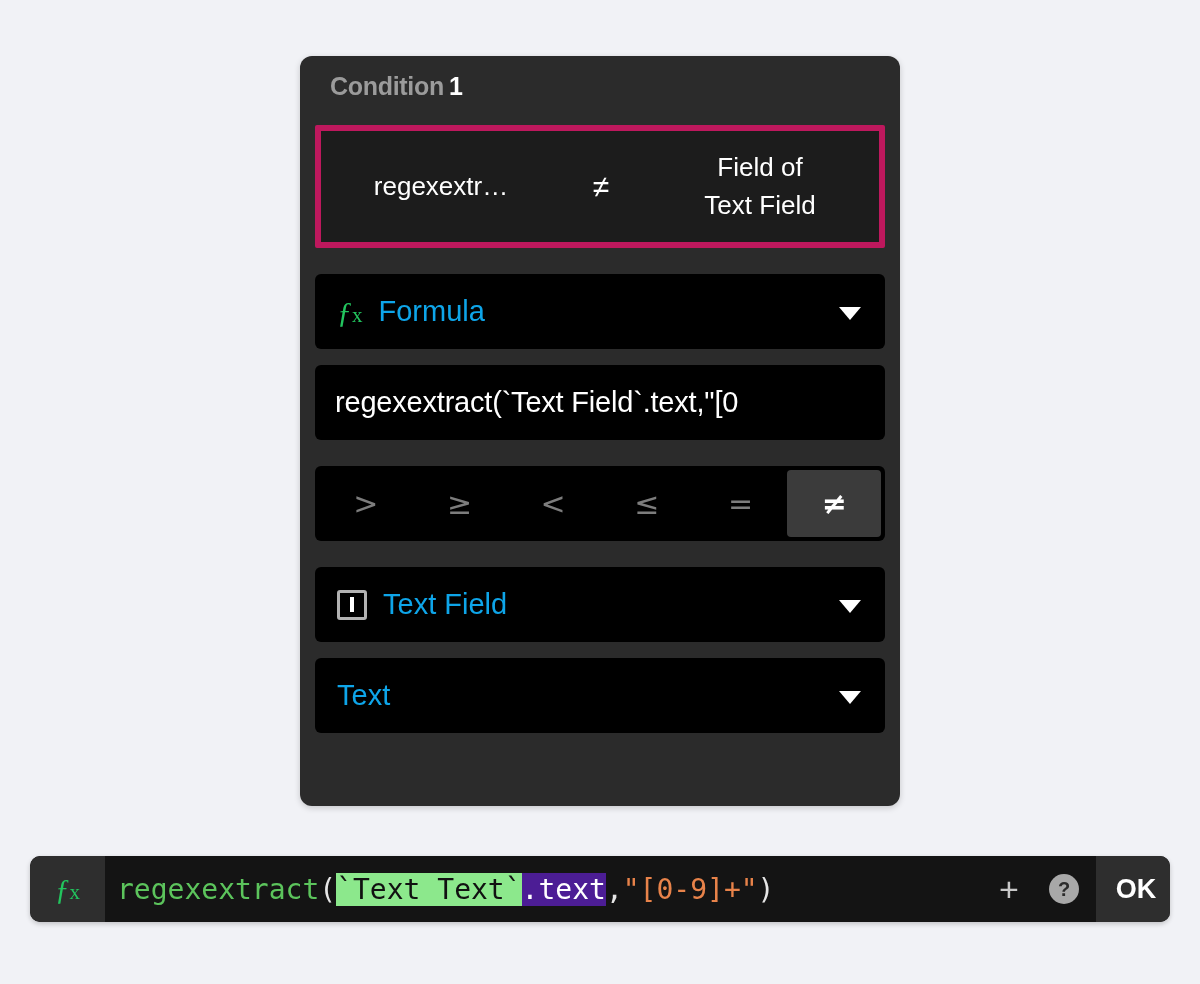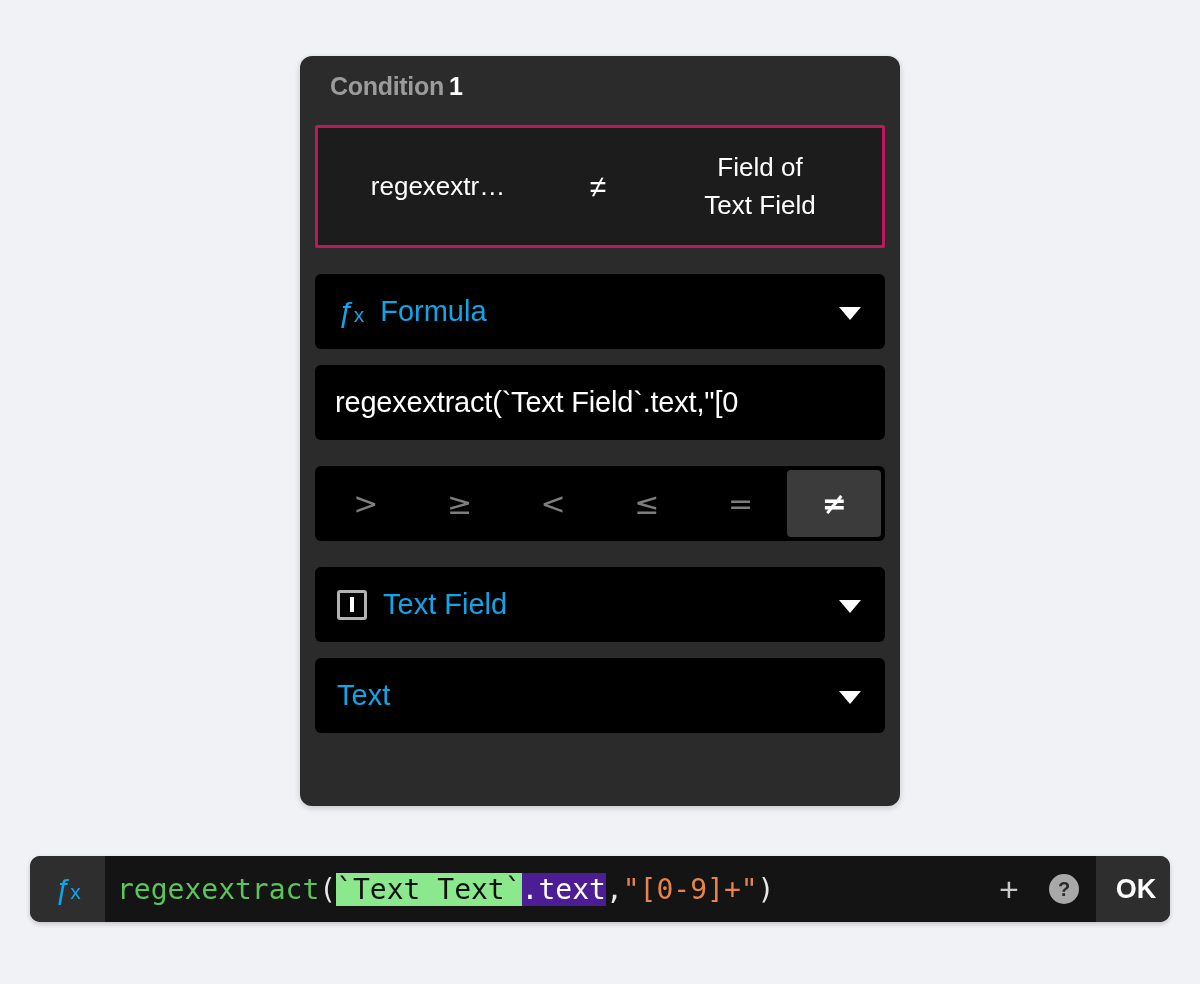--- a/index.html
+++ b/index.html
@@ -39,21 +39,21 @@
   }
   #panel-title .num {
     color: #ffffff;
     margin-left: 5px;
   }
 
   
   #preview-box {
     height: 123px;
     background: #1c1c1c;
-    border: 3px solid #be185d;
+    border: 6px solid #be185d;
     border-radius: 2px;
     display: flex;
     align-items: center;
     box-sizing: border-box;
     margin: 0 0 26px 0;
   }
   .preview-cell {
     display: flex;
     align-items: center;
     justify-content: center;
@@ -90,23 +90,23 @@
     width: 0;
     height: 0;
     margin-top: -5px;
     border-left: 11px solid transparent;
     border-right: 11px solid transparent;
     border-top: 13px solid #ffffff;
   }
 
   
   .fx-icon {
-    font-family: Liberation Sans, sans-serif;
+    font-family: Liberation Serif, serif;
     font-style: italic;
-    color: #0ea5e9;
+    color: #22c55e;
     font-size: 30px;
     margin-right: 16px;
     line-height: 1;
     display: inline-block;
     white-space: nowrap;
   }
   .fx-icon .sub {
     font-style: normal;
     font-size: 21px;
   }

